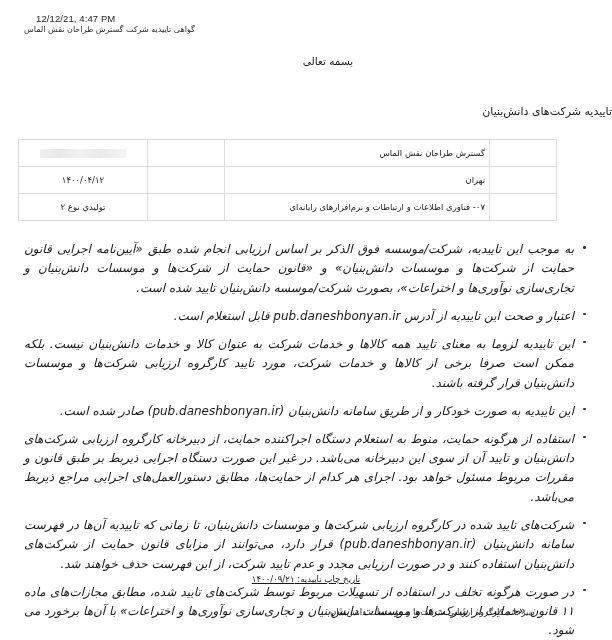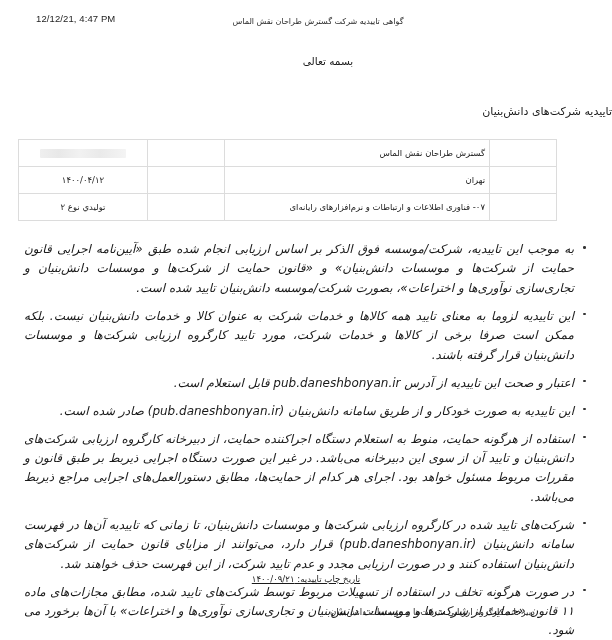--- a/index.html
+++ b/index.html
@@ -36,22 +36,22 @@
     font-family: "Liberation Sans", sans-serif;
     font-size: 9.5px;
     color: #1d1d1d;
     letter-spacing: 0.1px;
     white-space: nowrap;
   }
   .print-header .doc-name {
     position: absolute;
     left: 0;
     right: 0;
-    top: 4px;
-    text-align: center;
+    top: 12px;
+    text-align: left;
     direction: rtl;
     font-size: 8px;
     color: #2a2a2a;
     white-space: nowrap;
   }
 
   
   .besmeh {
     position: absolute;
     top: 55px;
@@ -206,22 +206,22 @@
         <td class="c-mid"></td>
         <td class="c-right">تولیدي نوع ۲</td>
       </tr>
     </tbody>
   </table>
 </div>
 
 <div class="clauses">
   <ul class="clause-list">
     <li>به موجب این تاییدیه، شرکت/موسسه فوق الذکر بر اساس ارزیابی انجام شده طبق «آیین‌نامه اجرایی قانون حمایت از شرکت‌ها و موسسات دانش‌بنیان» و «قانون حمایت از شرکت‌ها و موسسات دانش‌بنیان و تجاری‌سازی نوآوری‌ها و اختراعات»، بصورت شرکت/موسسه دانش‌بنیان تایید شده است.</li>
+    <li>اعتبار و صحت این تاییدیه از آدرس pub.daneshbonyan.ir قابل استعلام است.</li>
     <li>این تاییدیه لزوما به معنای تایید همه کالاها و خدمات شرکت به عنوان کالا و خدمات دانش‌بنیان نیست. بلکه ممکن است صرفا برخی از کالاها و خدمات شرکت، مورد تایید کارگروه ارزیابی شرکت‌ها و موسسات دانش‌بنیان قرار گرفته باشند.</li>
-    <li>اعتبار و صحت این تاییدیه از آدرس pub.daneshbonyan.ir قابل استعلام است.</li>
     <li>این تاییدیه به صورت خودکار و از طریق سامانه دانش‌بنیان (pub.daneshbonyan.ir) صادر شده است.</li>
     <li>استفاده از هرگونه حمایت، منوط به استعلام دستگاه اجراکننده حمایت، از دبیرخانه کارگروه ارزیابی شرکت‌های دانش‌بنیان و تایید آن از سوی این دبیرخانه می‌باشد. در غیر این صورت دستگاه اجرایی ذیربط بر طبق قانون و مقررات مربوط مسئول خواهد بود. اجرای هر کدام از حمایت‌ها، مطابق دستورالعمل‌های اجرایی مراجع ذیربط می‌باشد.</li>
     <li>شرکت‌های تایید شده در کارگروه ارزیابی شرکت‌ها و موسسات دانش‌بنیان، تا زمانی که تاییدیه آن‌ها در فهرست سامانه دانش‌بنیان (pub.daneshbonyan.ir) قرار دارد، می‌توانند از مزایای قانون حمایت از شرکت‌های دانش‌بنیان استفاده کنند و در صورت ارزیابی مجدد و عدم تایید شرکت، از این فهرست حذف خواهند شد.</li>
     <li>در صورت هرگونه تخلف در استفاده از تسهیلات مربوط توسط شرکت‌های تایید شده، مطابق مجازات‌های ماده ۱۱ قانون «حمایت از شرکت‌ها و موسسات دانش‌بنیان و تجاری‌سازی نوآوری‌ها و اختراعات» با آن‌ها برخورد می شود.</li>
   </ul>
 </div>
 
 <div class="footer-print-date">تاریخ چاپ تاییدیه: ۱۴۰۰/۰۹/۲۱</div>
 
 <div class="footer-office">دبیرخانه کارگروه ارزیابی شرکت‌ها و موسسات دانش‌بنیان</div>

